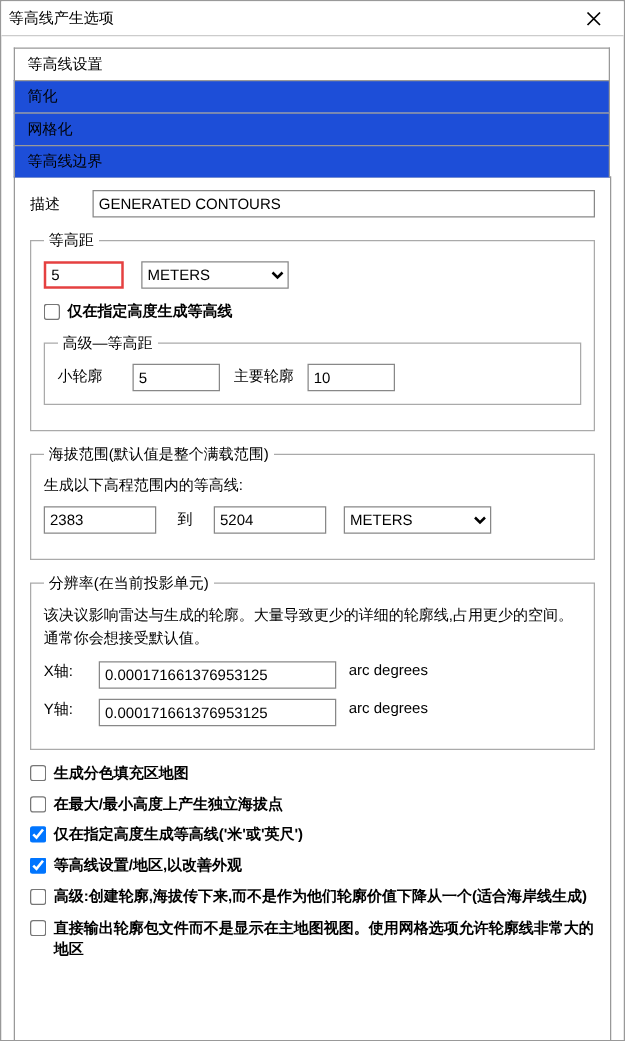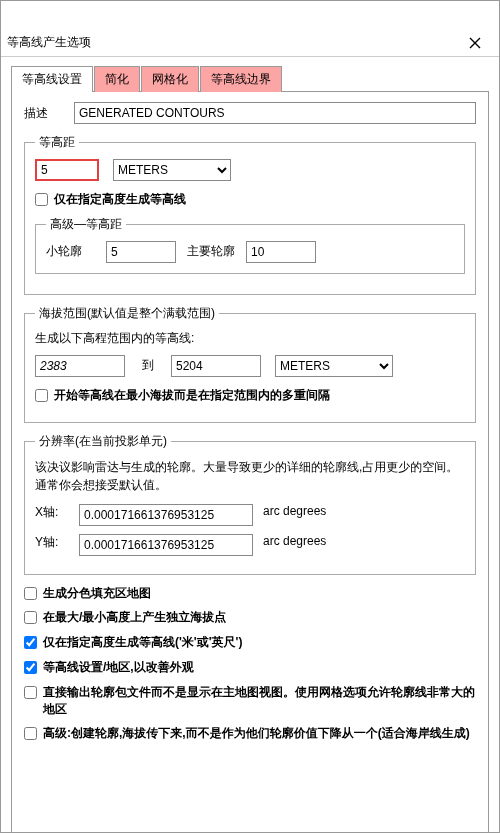--- a/index.html
+++ b/index.html
@@ -1,40 +1,40 @@
 <!DOCTYPE html>
 <html><head>
 <meta charset="utf-8">
 <style>
 * { box-sizing: border-box; margin: 0; padding: 0; }
 body { font-family: "Microsoft YaHei", SimSun, sans-serif; font-size: 12px; background: #fff; width: 500px; height: 833px; overflow: hidden; border: 1px solid #999; }
-.titlebar { height: 28px; background: #fff; border-bottom: 1px solid #ccc; display: flex; align-items: center; padding: 0 6px; margin-top: 28px; }
+.titlebar { height: 28px; background: #fff; border-bottom: 1px solid #ccc; display: flex; align-items: center; padding: 0 6px; }
 .titlebar .title { flex: 1; }
 .titlebar .close { width: 36px; height: 22px; display: flex; align-items: center; justify-content: center; cursor: pointer; font-size: 14px; }
-.tabs { display: flex; margin: 8px 10px 0 10px; }
+.tabs { display: flex; margin: 8px 10px 0 10px; flex-direction: column; }
 .tab { padding: 4px 10px; border: 1px solid #999; border-bottom: none; background: #fff; margin-right: 1px; cursor: pointer; position: relative; top: 1px; }
-.tab.inactive { background: #fca5a5; }
+.tab.inactive { background: #1d4ed8; }
 .tab.active { background: #fff; z-index: 2; }
 .tab-sep {border-right: 1px solid #999;}
 .pane { border: 1px solid #999; margin: 0 10px 6px 10px; padding: 10px 12px 8px 12px; height: 744px; overflow: hidden; }
 .row { display: flex; align-items: center; margin-bottom: 10px; }
 .lbl { width: 50px; }
 input[type=text] { border: 1px solid #888; height: 22px; padding: 0 4px; font-family: inherit; font-size: 12px; }
 .wide { flex: 1; }
 fieldset { border: 1px solid #aaa; margin-bottom: 10px; padding: 8px 10px 10px 10px; }
 legend { padding: 0 4px; }
 .highlight { border: 2px solid #e54040 !important; width: 64px; }
 select { border: 1px solid #888; height: 22px; width: 118px; background: #fff; font-family: inherit; font-size: 12px; }
 .chk-row { display: flex; align-items: flex-start; margin: 8px 0; }
 .chk-row input { margin-right: 6px; margin-top: 2px; flex-shrink: 0; }
 .chk-row span { line-height: 1.4; font-weight: bold; }
 .note { line-height: 1.5; margin-bottom: 10px; }
 .axis-row { display: flex; align-items: flex-start; margin: 8px 0; }
 .axis-row .albl { width: 44px; }
-.axis-row input { width: 174px; margin-right: 10px; }
+.axis-row input { width: 190px; margin-right: 10px; }
 .btnbar { height: 44px; border-top: 1px solid #ccc; display: flex; align-items: center; justify-content: flex-end; padding: 0 14px; gap: 10px; }
 button.dlg { width: 82px; height: 26px; border: 1px solid #888; background: #f0f0f0; cursor: pointer; font-family: inherit; font-size: 12px; }
 button.dlg:disabled { color: #999; background: #f6f6f6; }
 .small-in { width: 70px; }
 .gap { width: 14px; }
 </style>
 </head>
 <body>
 
 <div class="titlebar">
@@ -79,30 +79,26 @@
         <span style="width:70px;text-align:center">主要轮廓</span>
         <input type="text" class="small-in" value="10" style="">
       </div>
     </fieldset>
   </fieldset>
 
   <fieldset>
     <legend>海拔范围(默认值是整个满载范围)</legend>
     <div style="margin-bottom:8px">生成以下高程范围内的等高线:</div>
     <div class="row">
-      <input type="text" style="width: 90px; font-style: italic;" value="2383">
+      <input type="text" style="width: 90px;" value="2383">
       <span style="width:46px;text-align:center">到</span>
       <input type="text" style="width: 90px;" value="5204">
       <div class="gap"></div>
       <select><option>METERS</option></select>
     </div>
-    <label class="chk-row">
-      <input type="checkbox" style="">
-      <span>开始等高线在最小海拔而是在指定范围内的多重间隔</span>
-    </label>
   </fieldset>
 
   <fieldset>
     <legend>分辨率(在当前投影单元)</legend>
     <div class="note">该决议影响雷达与生成的轮廓。大量导致更少的详细的轮廓线,占用更少的空间。通常你会想接受默认值。</div>
     <div class="axis-row">
       <span class="albl">X轴:</span>
       <input type="text" value="0.000171661376953125" style="">
       <span>arc degrees</span>
     </div>
@@ -124,25 +120,25 @@
   <label class="chk-row">
       <input type="checkbox" checked="" style="">
       <span>仅在指定高度生成等高线('米'或'英尺')</span>
     </label>
   <label class="chk-row">
       <input type="checkbox" checked="" style="">
       <span>等高线设置/地区,以改善外观</span>
     </label>
   <label class="chk-row">
       <input type="checkbox" style="">
-      <span>直接输出轮廓包文件而不是显示在主地图视图。使用网格选项允许轮廓线非常大的地区</span>
+      <span>高级:创建轮廓,海拔传下来,而不是作为他们轮廓价值下降从一个(适合海岸线生成)</span>
     </label>
   <label class="chk-row">
       <input type="checkbox" style="">
-      <span>高级:创建轮廓,海拔传下来,而不是作为他们轮廓价值下降从一个(适合海岸线生成)</span>
+      <span>直接输出轮廓包文件而不是显示在主地图视图。使用网格选项允许轮廓线非常大的地区</span>
     </label>
 
 </div>
 
 <div class="btnbar">
   <button class="dlg">确定</button>
   <button class="dlg">取消</button>
   <button class="dlg" disabled="">应用</button>
   <button class="dlg">帮助</button>
 </div>

